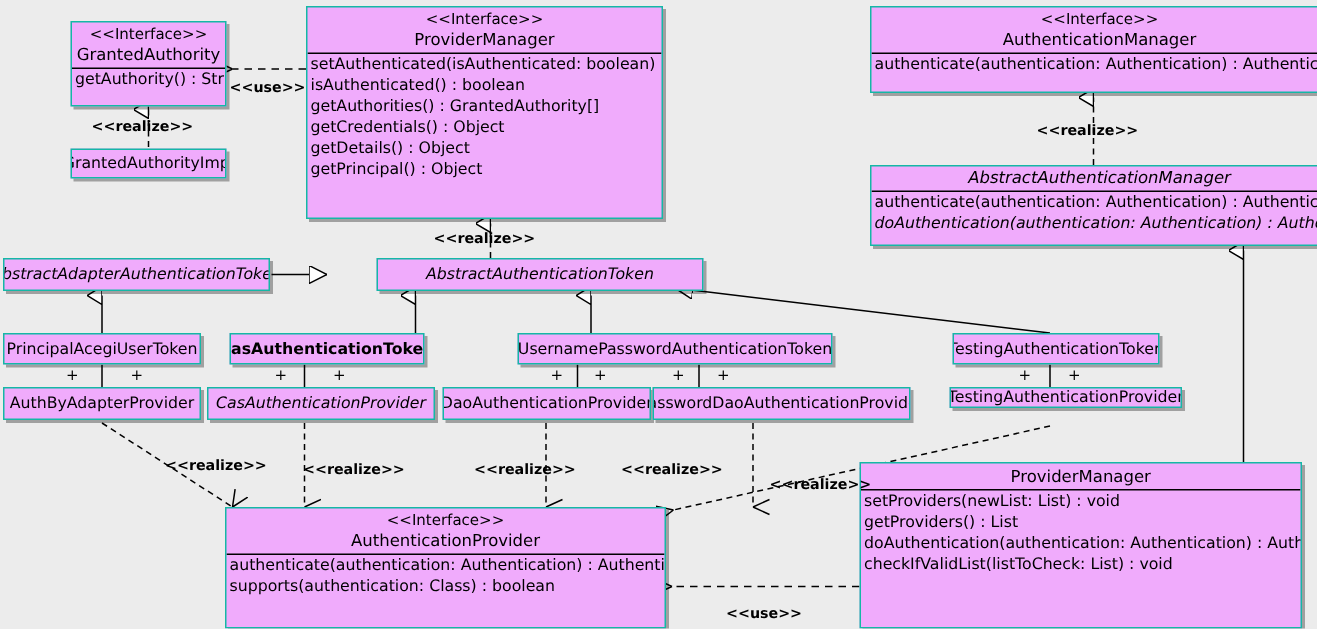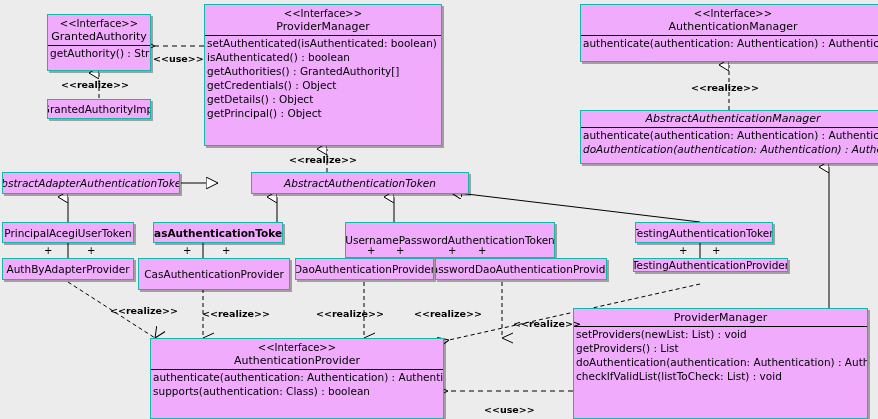--- a/index.html
+++ b/index.html
@@ -214,33 +214,33 @@
   </div>
 
   <div class="uml simplebox" style="left:2px;top:222px;width:132px;height:21px;">
     <span>PrincipalAcegiUserToken</span>
   </div>
 
   <div class="uml simplebox" style="left:153px;top:222px;width:130px;height:21px;font-weight:bold;">
     <span>CasAuthenticationToken</span>
   </div>
 
-  <div class="uml simplebox" style="left:345px;top:222px;width:210px;height:36px;">
+  <div class="uml simplebox" style="left:345px;top:222px;width:210px;height:21px;">
     <span>UsernamePasswordAuthenticationToken</span>
   </div>
 
   <div class="uml simplebox" style="left:635px;top:222px;width:138px;height:21px;">
     <span>TestingAuthenticationToken</span>
   </div>
 
   <div class="uml simplebox" style="left:2px;top:258px;width:132px;height:22px;">
     <span>AuthByAdapterProvider</span>
   </div>
 
-  <div class="uml simplebox" style="left:138px;top:258px;width:152px;height:32px;">
+  <div class="uml simplebox" style="left:138px;top:258px;width:152px;height:22px;font-style:italic;">
     <span>CasAuthenticationProvider</span>
   </div>
 
   <div class="uml simplebox" style="left:295px;top:258px;width:139px;height:22px;">
     <span>DaoAuthenticationProvider</span>
   </div>
 
   <div class="uml simplebox" style="left:435px;top:258px;width:172px;height:22px;">
     <span>PasswordDaoAuthenticationProvider</span>
   </div>

